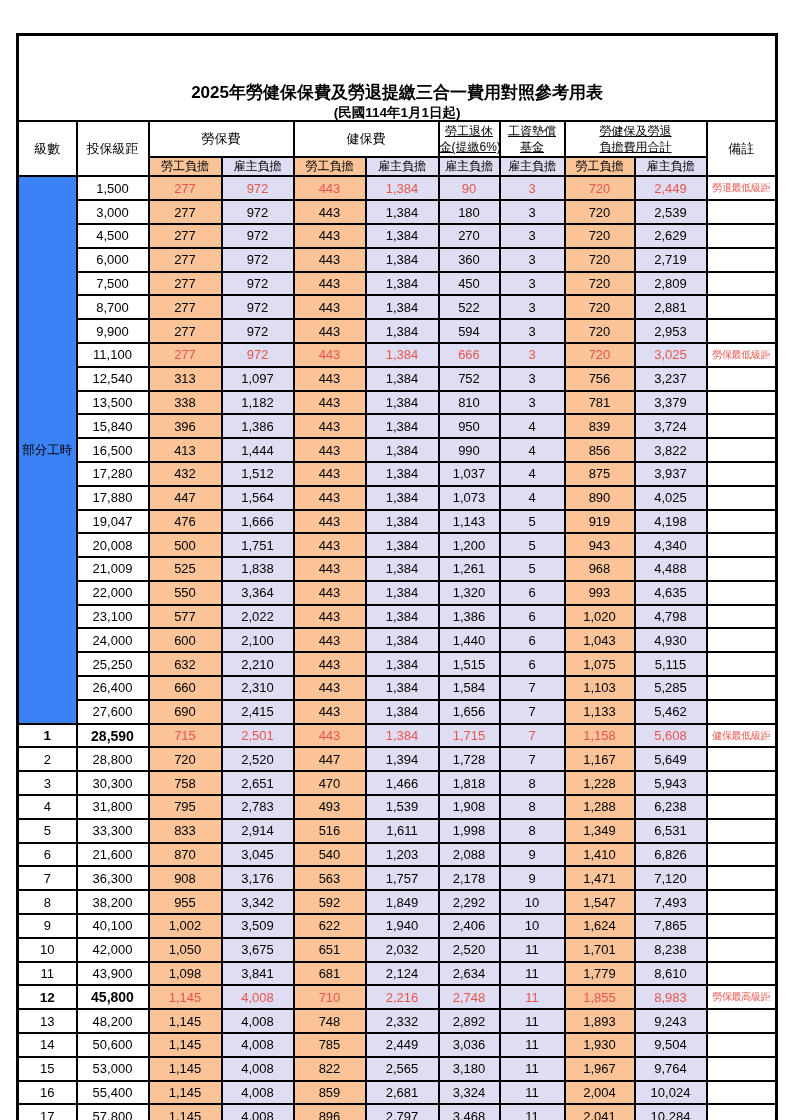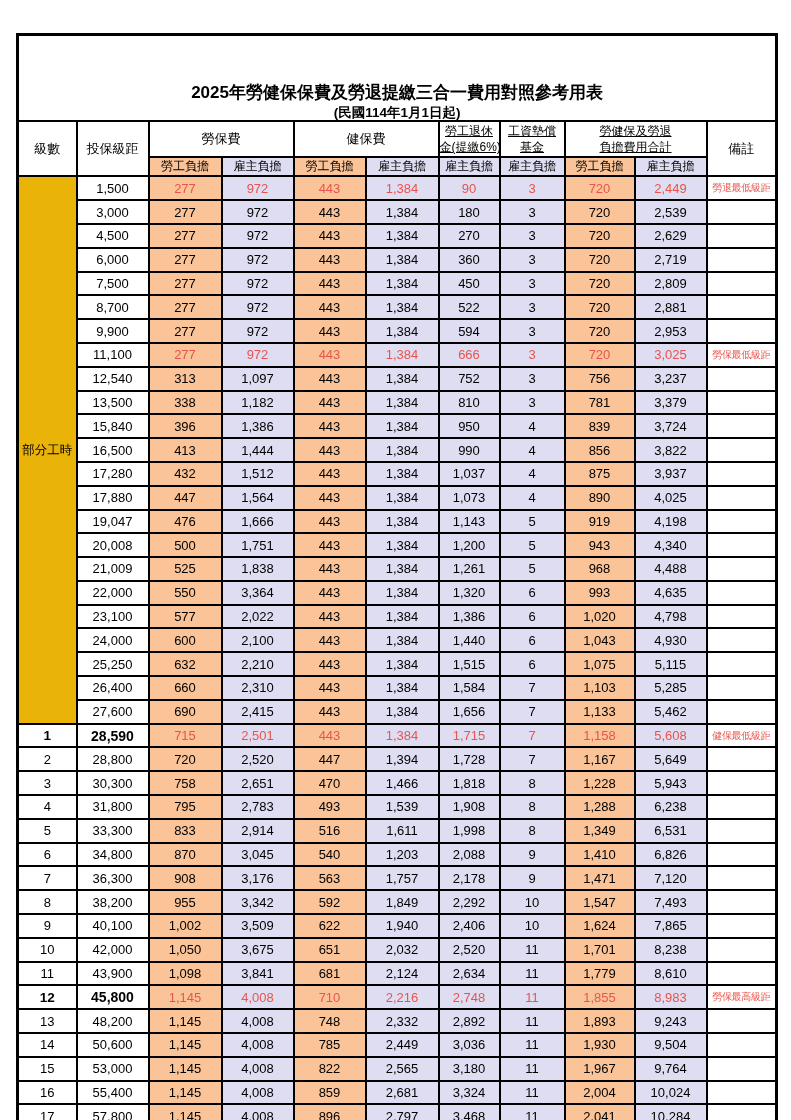--- a/index.html
+++ b/index.html
@@ -19,21 +19,21 @@
   .title-cell { height:53px; background:#fff; }
   .title { font-size:17px; font-weight:bold; line-height:1.5;margin-top:44px; }
   .subtitle { font-size:13.5px; font-weight:bold; line-height:1.1; }
   .h-main { height:34px; font-size:13px; background:#fff; }
   .h-sub  { height:16px; font-size:12px;margin-top:35px; }
   .two-line span { display:block; font-size:12px; line-height:16px;text-decoration:underline; }
   .c-emp { background:#FAC498; }
   .c-er  { background:#DFDDF2; }
   tbody td { height:21.8px; font-size:13px; }
   td.level-cell { background:#fff; font-size:13px; }
-  td.pt-cell { background:#eab308; font-size:12.5px; }
+  td.pt-cell { background:#3b82f6; font-size:12.5px; }
   td.salary-cell { background:#fff; font-size:13px;margin-left:8px; }
   td.note-cell { background:#fff; font-size:10px; color:#E8544C; letter-spacing:-0.3px; }
   tr.hl td.val { color:#E8544C; }
   tr.bold td.salary-cell { font-weight:bold; font-size:14px; }
   tr.bold td.level-cell  { font-weight:bold; font-size:13.5px; }
 </style>
 </head>
 <body>
 
 <table class="fee-table">
@@ -425,21 +425,21 @@
         <td class="val c-emp">516</td>
         <td class="val c-er">1,611</td>
         <td class="val c-er">1,998</td>
         <td class="val c-er">8</td>
         <td class="val c-emp">1,349</td>
         <td class="val c-er">6,531</td>
         <td class="note-cell"></td>
       </tr>
       <tr>
         <td class="level-cell">6</td>
-        <td class="salary-cell">34,800</td>
+        <td class="salary-cell">21,600</td>
         <td class="val c-emp">870</td>
         <td class="val c-er">3,045</td>
         <td class="val c-emp">540</td>
         <td class="val c-er">1,203</td>
         <td class="val c-er">2,088</td>
         <td class="val c-er">9</td>
         <td class="val c-emp">1,410</td>
         <td class="val c-er">6,826</td>
         <td class="note-cell"></td>
       </tr>

